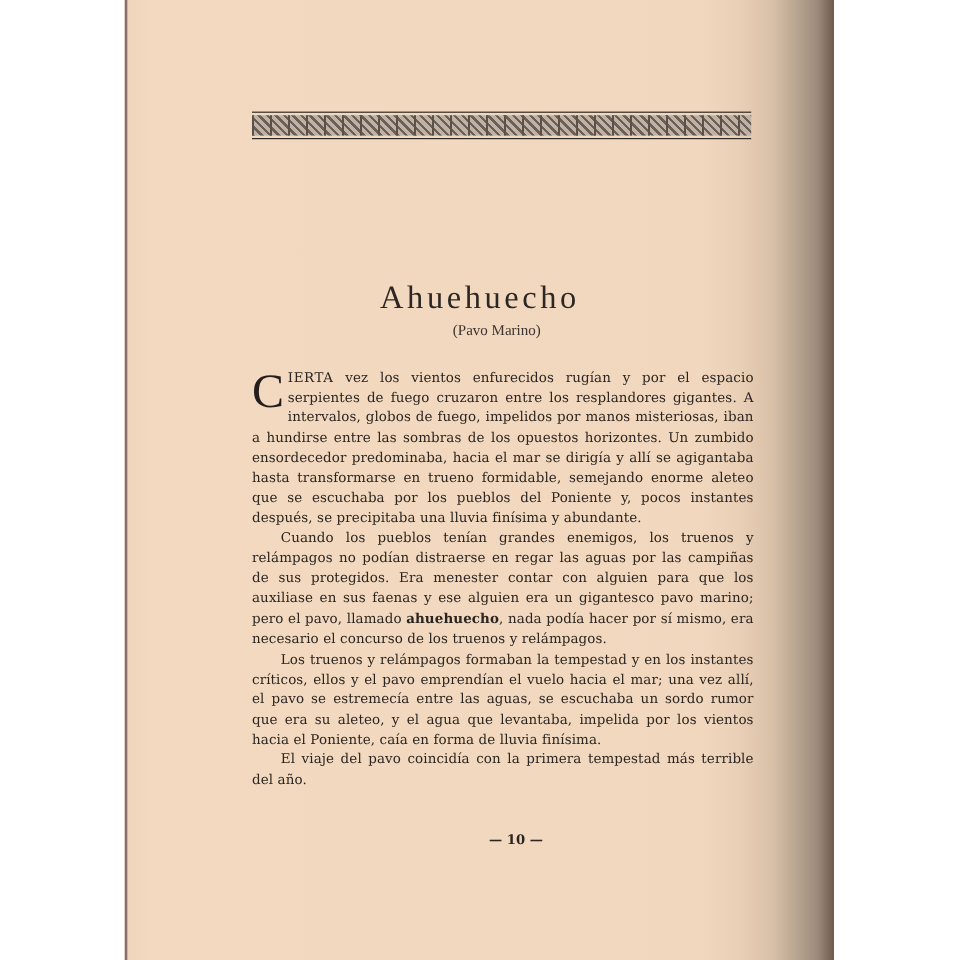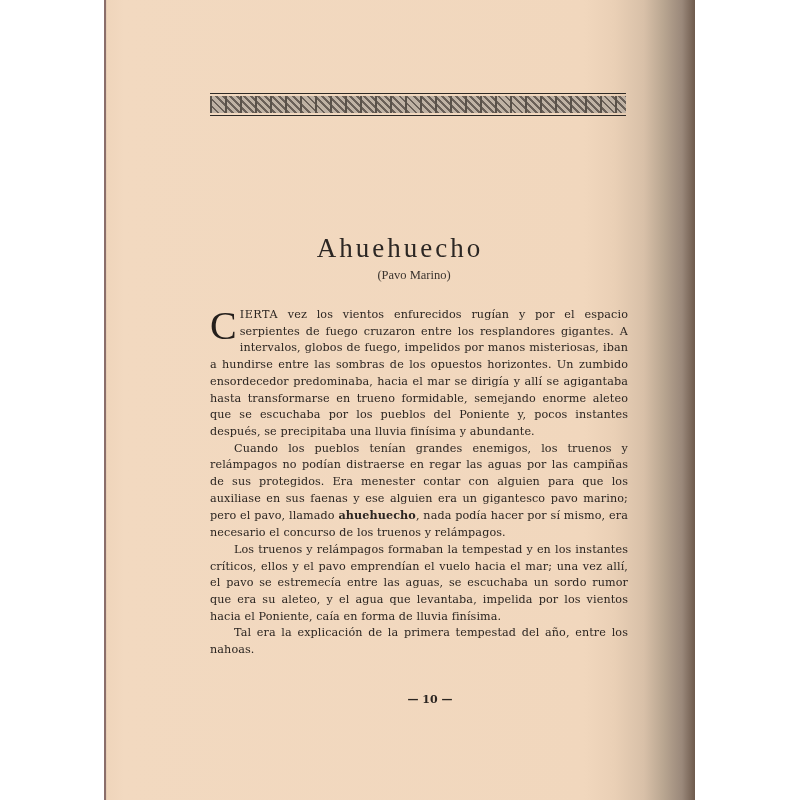--- a/index.html
+++ b/index.html
@@ -64,16 +64,16 @@
   <div class="ornament-inner"></div>
 </div>
 
 <div class="title">Ahuehuecho</div>
 <div class="subtitle">(Pavo Marino)</div>
 
 <div class="body-text">
   <p class="first"><span class="dropcap">C</span><span class="caps">IERTA</span><span> vez los vientos enfurecidos rugían y por el espacio serpientes de fuego cruzaron entre los resplandores gigantes. A intervalos, globos de fuego, impelidos por manos misteriosas, iban a hundirse entre las sombras de los opuestos horizontes. Un zumbido ensordecedor predominaba, hacia el mar se dirigía y allí se agigantaba hasta transformarse en trueno formidable, semejando enorme aleteo que se escuchaba por los pueblos del Poniente y, pocos instantes después, se precipitaba una lluvia finísima y abundante.</span></p>
   <p><span>Cuando los pueblos tenían grandes enemigos, los truenos y relámpagos no podían distraerse en regar las aguas por las campiñas de sus protegidos. Era menester contar con alguien para que los auxiliase en sus faenas y ese alguien era un gigantesco pavo marino; pero el pavo, llamado </span><span class="bold">ahuehuecho</span><span>, nada podía hacer por sí mismo, era necesario el concurso de los truenos y relámpagos.</span></p>
   <p>Los truenos y relámpagos formaban la tempestad y en los instantes críticos, ellos y el pavo emprendían el vuelo hacia el mar; una vez allí, el pavo se estremecía entre las aguas, se escuchaba un sordo rumor que era su aleteo, y el agua que levantaba, impelida por los vientos hacia el Poniente, caía en forma de lluvia finísima.</p>
-  <p>Tal era la explicación de la primera tempestad del año, entre los nahoas.</p>
+  <p>El viaje del pavo coincidía con la primera tempestad más terrible del año.</p>
 </div>
 
 <div class="folio">— 10 —</div>
 
 </body></html>

